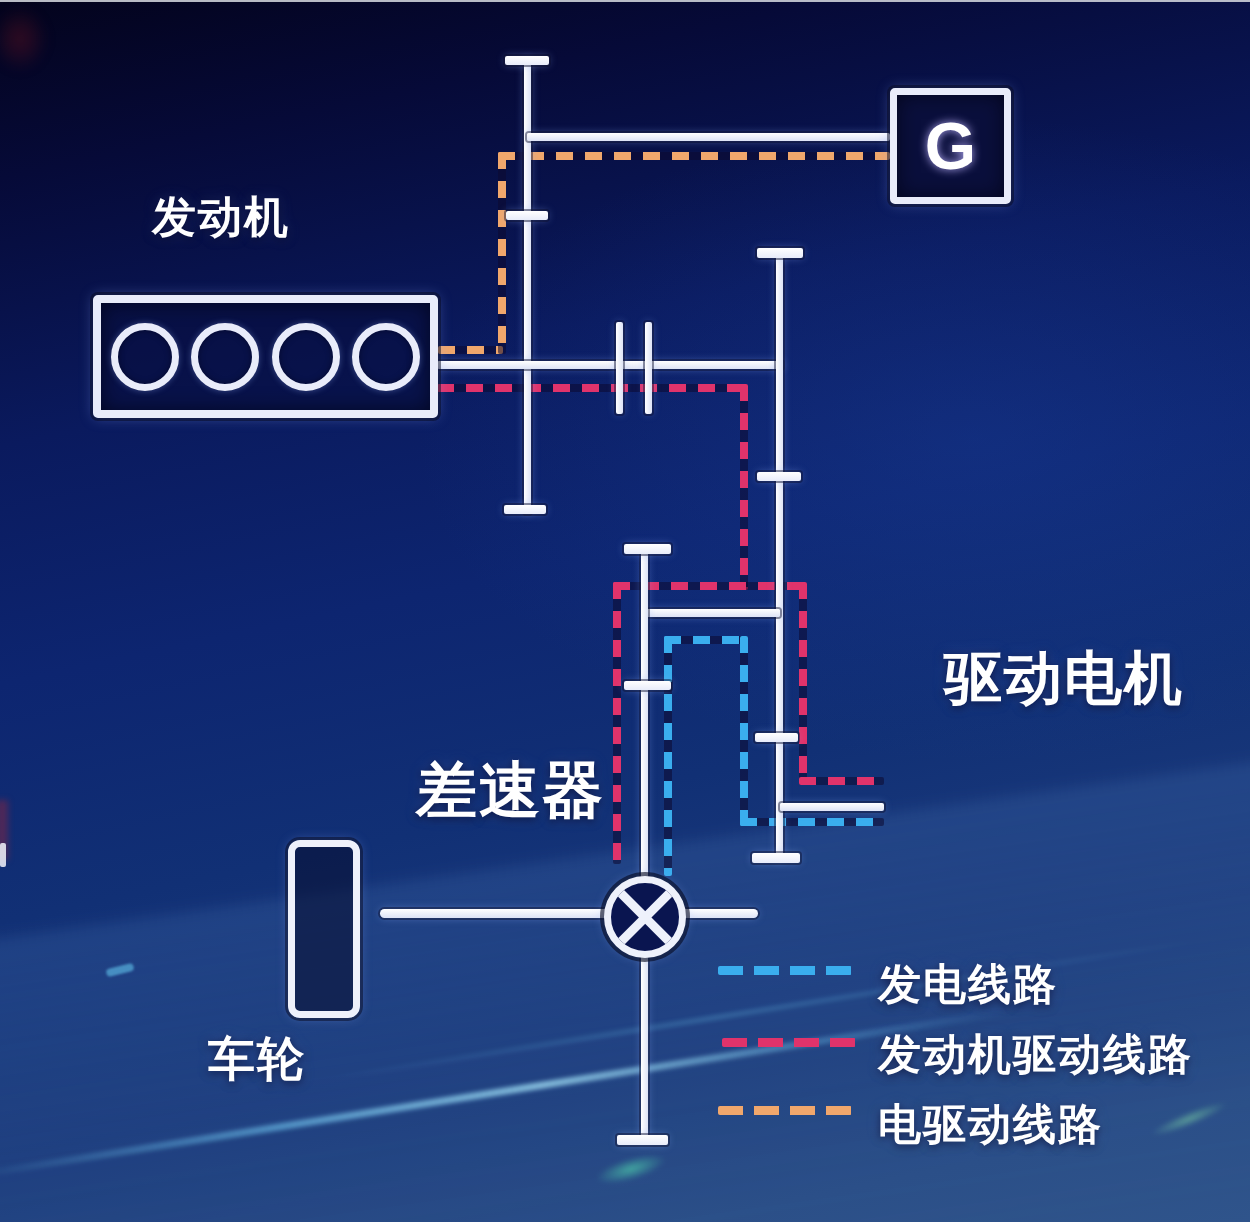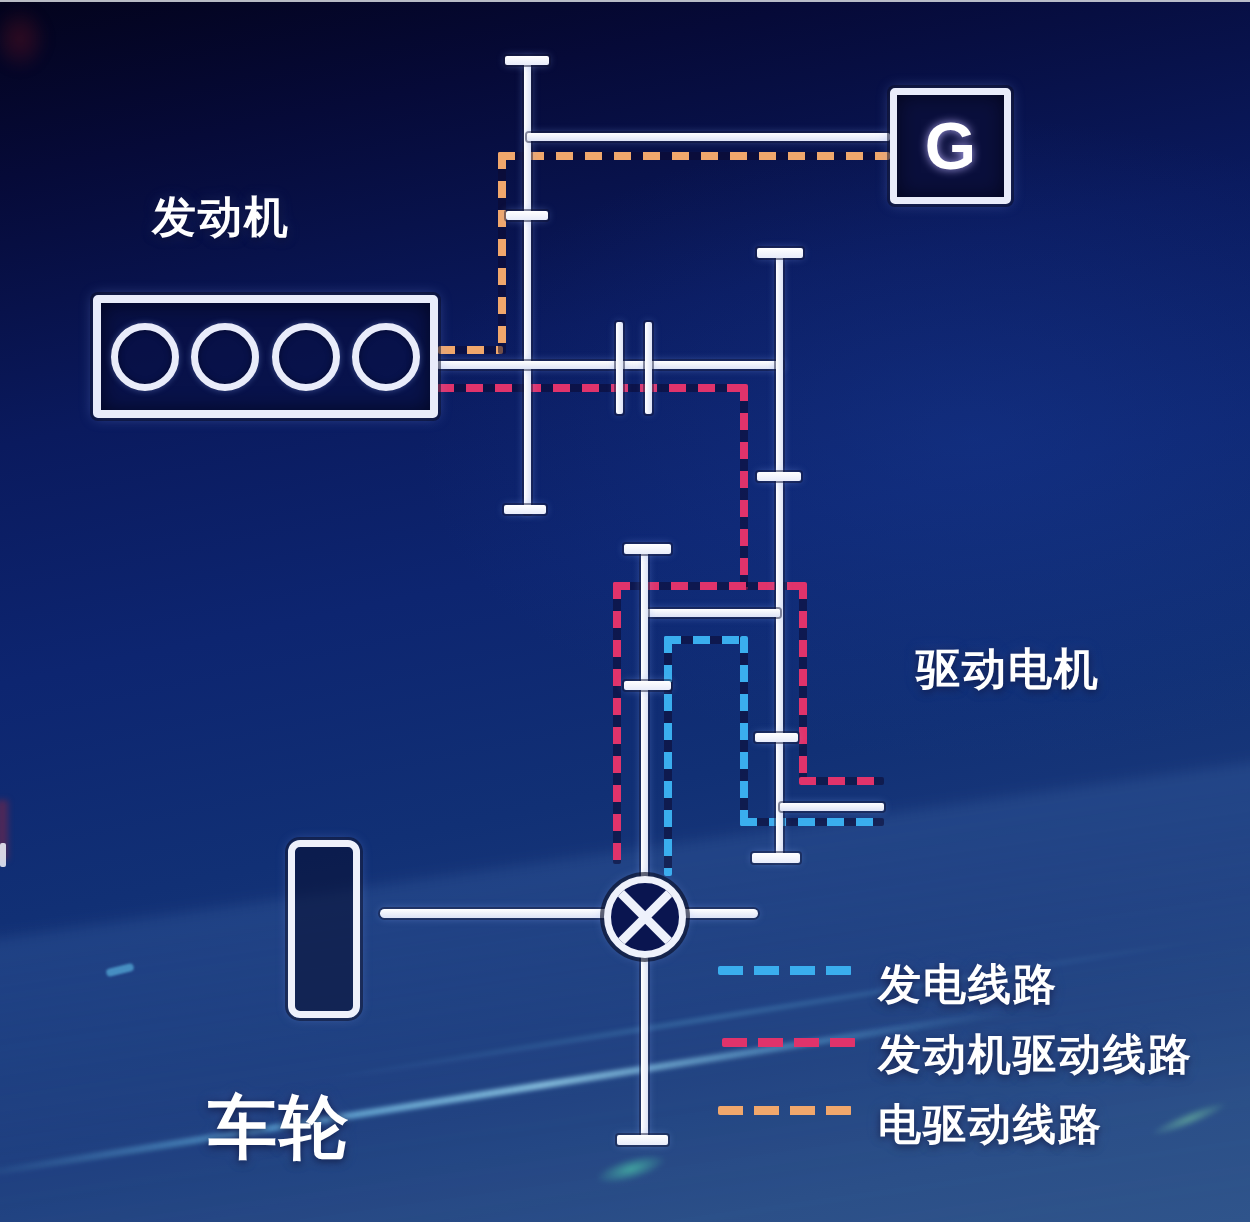--- a/index.html
+++ b/index.html
@@ -140,22 +140,23 @@
 
 
   <div class="abs wheel"></div>
 
   <div class="abs diff">
     <div class="x a"></div>
     <div class="x b"></div>
   </div>
 
   <div class="cn" style="left:152px;top:180px;font-size:44px;margin-top:8px;">发动机</div>
-  <div class="cn" style="left:916px;top:640px;font-size:44px;">驱动电机</div>
-  <div class="cn" style="left:208px;top:1082px;font-size:69px;">车轮</div>
+  <div class="cn" style="left:944px;top:640px;font-size:58px;">驱动电机</div>
+  <div class="cn" style="left:416px;top:750px;font-size:61px;">差速器</div>
+  <div class="cn" style="left:208px;top:1028px;font-size:47px;">车轮</div>
 
   <div>
     <div class="legend-swatch blue abs" style="left:718px;top:966px;"></div>
     <div class="cn legend-label" style="left:878px;top:956px;">发电线路</div>
 
     <div class="legend-swatch pink abs" style="left:722px;top:1038px;"></div>
     <div class="cn legend-label" style="left:878px;top:1026px;text-align:center;">发动机驱动线路</div>
 
     <div class="legend-swatch orange abs" style="left:718px;top:1106px;"></div>
     <div class="cn legend-label" style="left:878px;top:1096px;">电驱动线路</div>

